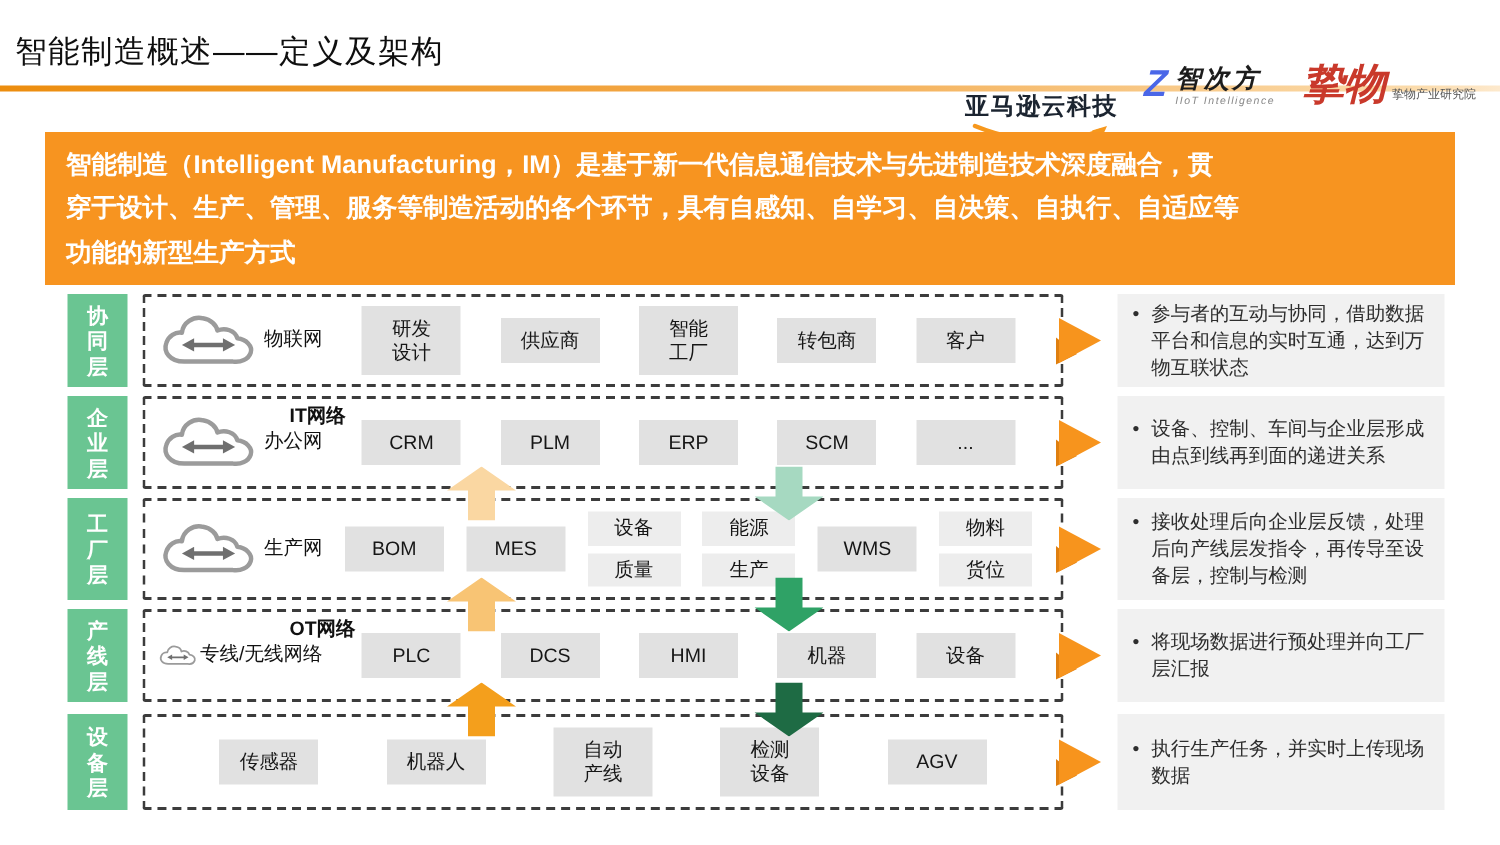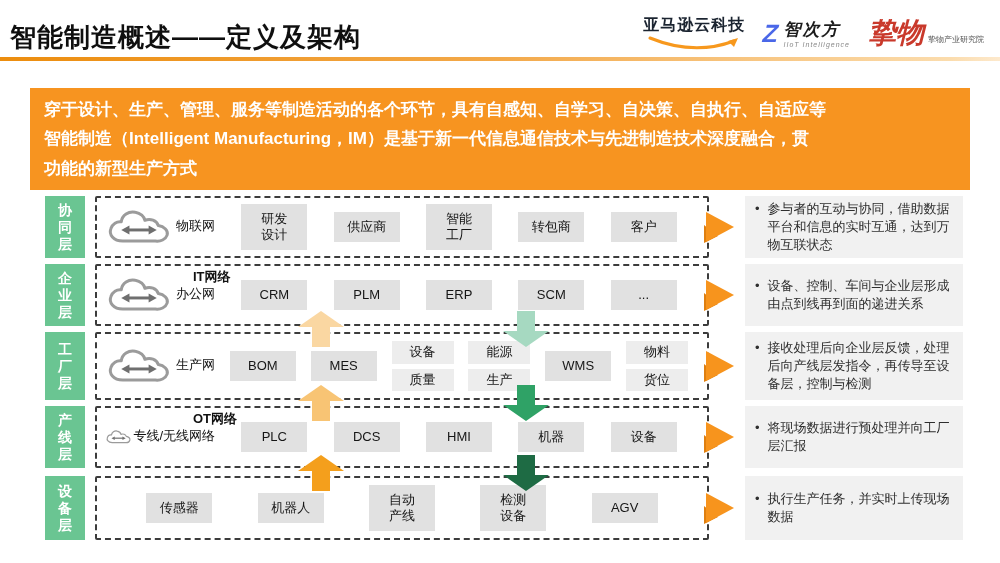--- a/index.html
+++ b/index.html
@@ -1,25 +1,25 @@
 <!DOCTYPE html>
 <html><head>
 <meta charset="utf-8">
 <style>
   html,body{margin:0;padding:0;background:#fff;}
   .slide{position:relative;width:1000px;height:563px;background:#fff;overflow:hidden;
          font-family:"Liberation Sans","DejaVu Sans",sans-serif;}
 
   
-  .page-title{position:absolute;left:10px;top:20px;font-size:26px;font-weight:bold;color:#0f0f0f;letter-spacing:1px;}
+  .page-title{position:absolute;left:10px;top:20px;font-size:21px;font-weight:normal;color:#0f0f0f;letter-spacing:1px;}
   .title-underline{position:absolute;left:0;top:57px;width:1000px;height:4px;
          background:linear-gradient(90deg,#ec8d0e,#f3a94a 50%,#fbdcad 95%,#fde9cd);}
   .logos{position:absolute;right:16px;top:14px;display:flex;align-items:center;gap:18px;}
   .logo-aws{display:flex;flex-direction:column;align-items:center;}
-  .logo-aws-text{font-size:16px;font-weight:bold;color:#1b2430;letter-spacing:1px;}
+  .logo-aws-text{font-size:16px;font-weight:bold;color:#1b2430;letter-spacing:1px;margin-top:47px;}
   .logo-zcf{display:flex;align-items:center;gap:5px;}
   .z-icon{font-size:25px;font-weight:800;color:#4a67e8;transform:skewX(-14deg);line-height:1;}
   .zcf-col{display:flex;flex-direction:column;font-style:italic;}
   .zcf-text{font-size:17px;font-weight:800;color:#1c1c1c;letter-spacing:2px;}
   .zcf-sub{font-size:7px;color:#888;letter-spacing:1px;}
   .logo-zw{display:flex;align-items:baseline;gap:4px;}
   .zw-text{font-size:28px;font-weight:800;font-style:italic;color:#c9392b;
            font-family:"Liberation Serif","DejaVu Serif",serif;}
   .zw-sub{font-size:8px;color:#555;}
 
@@ -77,22 +77,22 @@
         <span class="zcf-sub">IIoT Intelligence</span>
       </span>
     </div>
     <div class="logo-zw">
       <span class="zw-text">挚物</span>
       <span class="zw-sub">挚物产业研究院</span>
     </div>
   </div>
 
   <div class="banner">
+    <div>智能制造（Intelligent Manufacturing，IM）是基于新一代信息通信技术与先进制造技术深度融合，贯</div>
     <div>穿于设计、生产、管理、服务等制造活动的各个环节，具有自感知、自学习、自决策、自执行、自适应等</div>
-    <div>智能制造（Intelligent Manufacturing，IM）是基于新一代信息通信技术与先进制造技术深度融合，贯</div>
     <div>功能的新型生产方式</div>
   </div>
 
   <div class="diagram" id="diagram">
       <div class="layer-row" style="top: 196px; height: 62px;">
         <div class="layer-label" style="background: rgb(106, 197, 146);">
           <span>协</span>
           <span>同</span>
           <span>层</span>
         </div>

